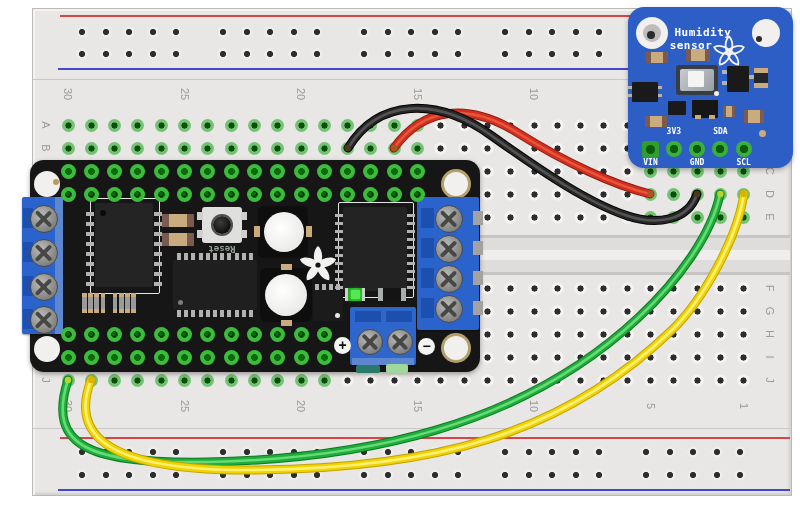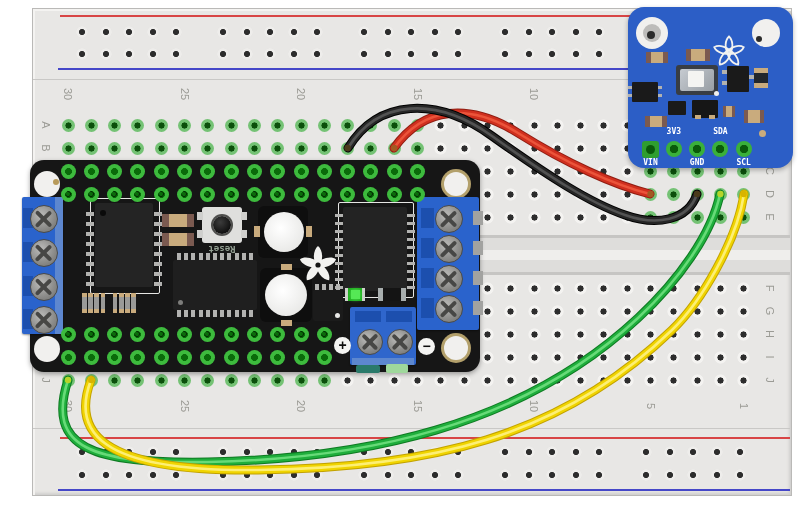--- a/index.html
+++ b/index.html
@@ -755,20 +755,22 @@
         <div class="fpin glyph" style="left: 77.1px; top: 166.5px;"></div>
         <div class="fpin" style="left: 77.1px; top: 189.5px;"></div>
         <div class="fpin glyph" style="left: 53.8px; top: 166.5px;"></div>
         <div class="fpin" style="left: 53.8px; top: 189.5px;"></div>
         <div class="fpin glyph" style="left: 30.5px; top: 166.5px;"></div>
         <div class="fpin" style="left: 30.5px; top: 189.5px;"></div>
       </div>
   </div>
 
   <div class="sensor" id="sensor">
+    <div class="stitle" style="top:19px;">Humidity</div>
+    <div class="stitle" style="top:32px;width:126px;">sensor</div>
 
     <div class="mount" style="left:8px;top:10px;width:32px;height:32px;"></div>
     <div class="dot" style="left:15px;top:17px;width:18px;height:18px;background:#bdbcba;"></div>
     <div class="dot" style="left:19px;top:24px;width:8px;height:8px;background:#2b2b2b;"></div>
     <div class="mount" style="left:124px;top:12px;width:28px;height:28px;"></div>
     <div class="dot" style="left:128px;top:29px;width:6px;height:6px;background:#2b2b2b;"></div>
 
     <svg width="36" height="36" style="position:absolute;left:83px;top:27px;" viewBox="-18 -18 36 36">
       <g fill="none" stroke="#f2f2f0" stroke-width="1.8">
         <path transform="rotate(0)" d="M0,2.5 C-5,-3 -4,-12 0,-15.5 C4,-12 5,-3 0,2.5 Z"></path>

